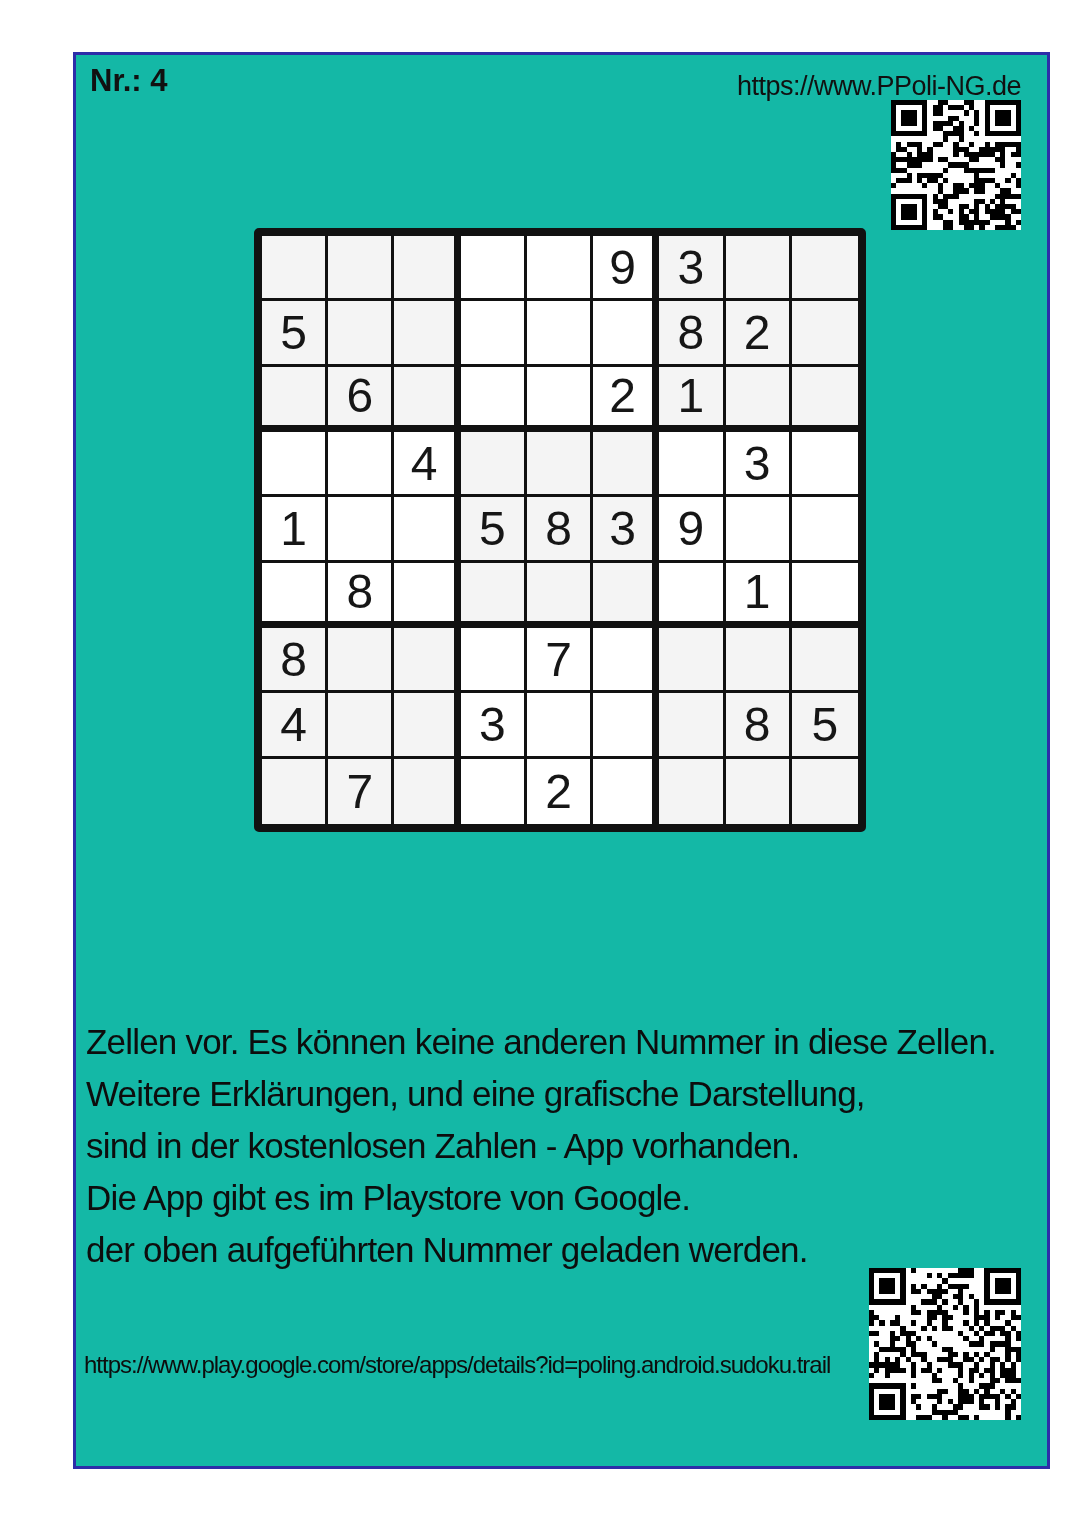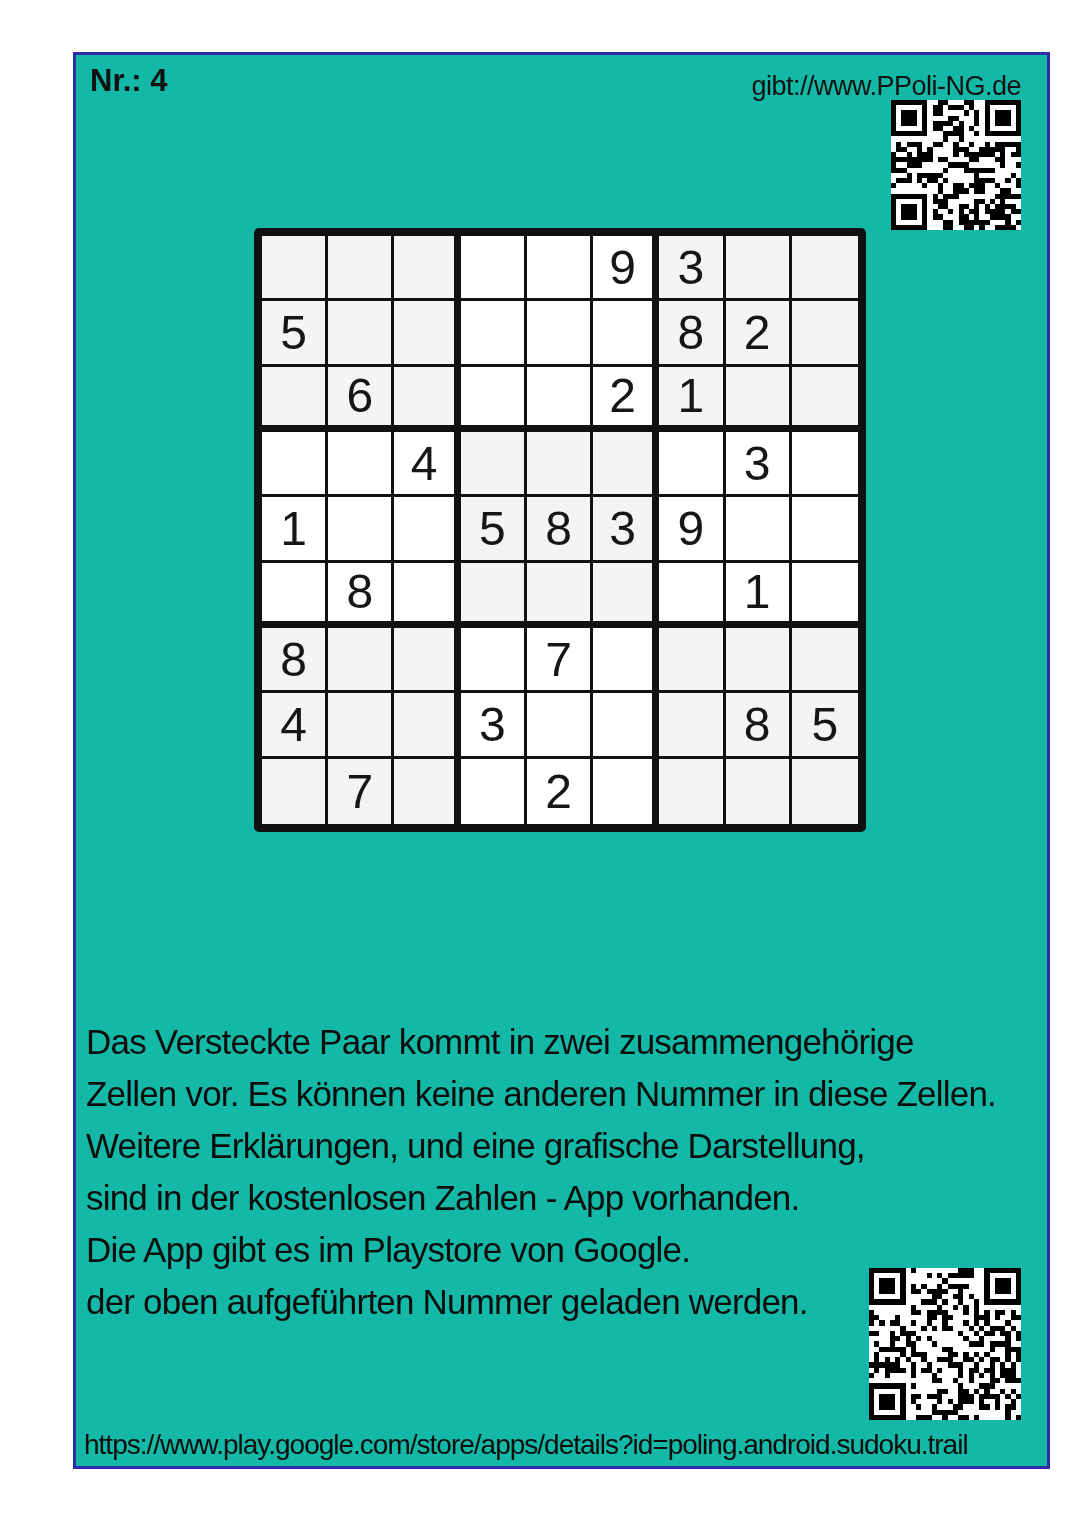--- a/index.html
+++ b/index.html
@@ -58,33 +58,33 @@
   .cell.last-r { border-bottom:none; }
   .cell.shaded { background:#f4f4f4; }
 
   .description {
     position:absolute; left:10px; top:961px; width:962px;
     font-size:35px; line-height:52px; letter-spacing:-0.8px;
     color:#0d0d0d; white-space:nowrap;
   }
 
   .store-url {
-    position:absolute; left:8px; top:1374px; width:962px;
-    font-size:28px; letter-spacing:-1px; white-space:nowrap;
+    position:absolute; left:8px; top:1296px; width:962px;
+    font-size:24px; letter-spacing:-1px; white-space:nowrap;
     color:#0d0d0d;
   }
 </style>
 </head>
 <body>
 
 <div class="page">
 
   <div class="puzzle-number">Nr.: 4</div>
 
-  <div class="site-url">gibt://www.PPoli-NG.de</div>
+  <div class="site-url">https://www.PPoli-NG.de</div>
 
 
   <div class="qr qr-top" id="qr-top">
       <svg viewBox="0 0 25 25" shape-rendering="crispEdges" fill="#000">
         <rect x="9" y="0" width="1" height="1"></rect>
         <rect x="10" y="0" width="1" height="1"></rect>
         <rect x="14" y="0" width="1" height="1"></rect>
         <rect x="15" y="0" width="1" height="1"></rect>
         <rect x="8" y="1" width="1" height="1"></rect>
         <rect x="9" y="1" width="1" height="1"></rect>
@@ -387,21 +387,20 @@
       <div class="cell box-r last-r shaded"></div>
       <div class="cell last-r"></div>
       <div class="cell last-r">2</div>
       <div class="cell box-r last-r"></div>
       <div class="cell last-r shaded"></div>
       <div class="cell last-r shaded"></div>
       <div class="cell last-c last-r shaded"></div>
     </div>
 
   <div class="description" id="description">
-      <div>Das Versteckte Paar kommt in zwei zusammengehörige</div>
       <div>Zellen vor. Es können keine anderen Nummer in diese Zellen.</div>
       <div>Weitere Erklärungen, und eine grafische Darstellung,</div>
       <div>sind in der kostenlosen Zahlen - App vorhanden.</div>
       <div>Die App gibt es im Playstore von Google.</div>
       <div>der oben aufgeführten Nummer geladen werden.</div>
     </div>
 
   <div class="qr qr-bottom" id="qr-bottom">
       <svg viewBox="0 0 29 29" shape-rendering="crispEdges" fill="#000">
         <rect x="8" y="0" width="1" height="1"></rect>

